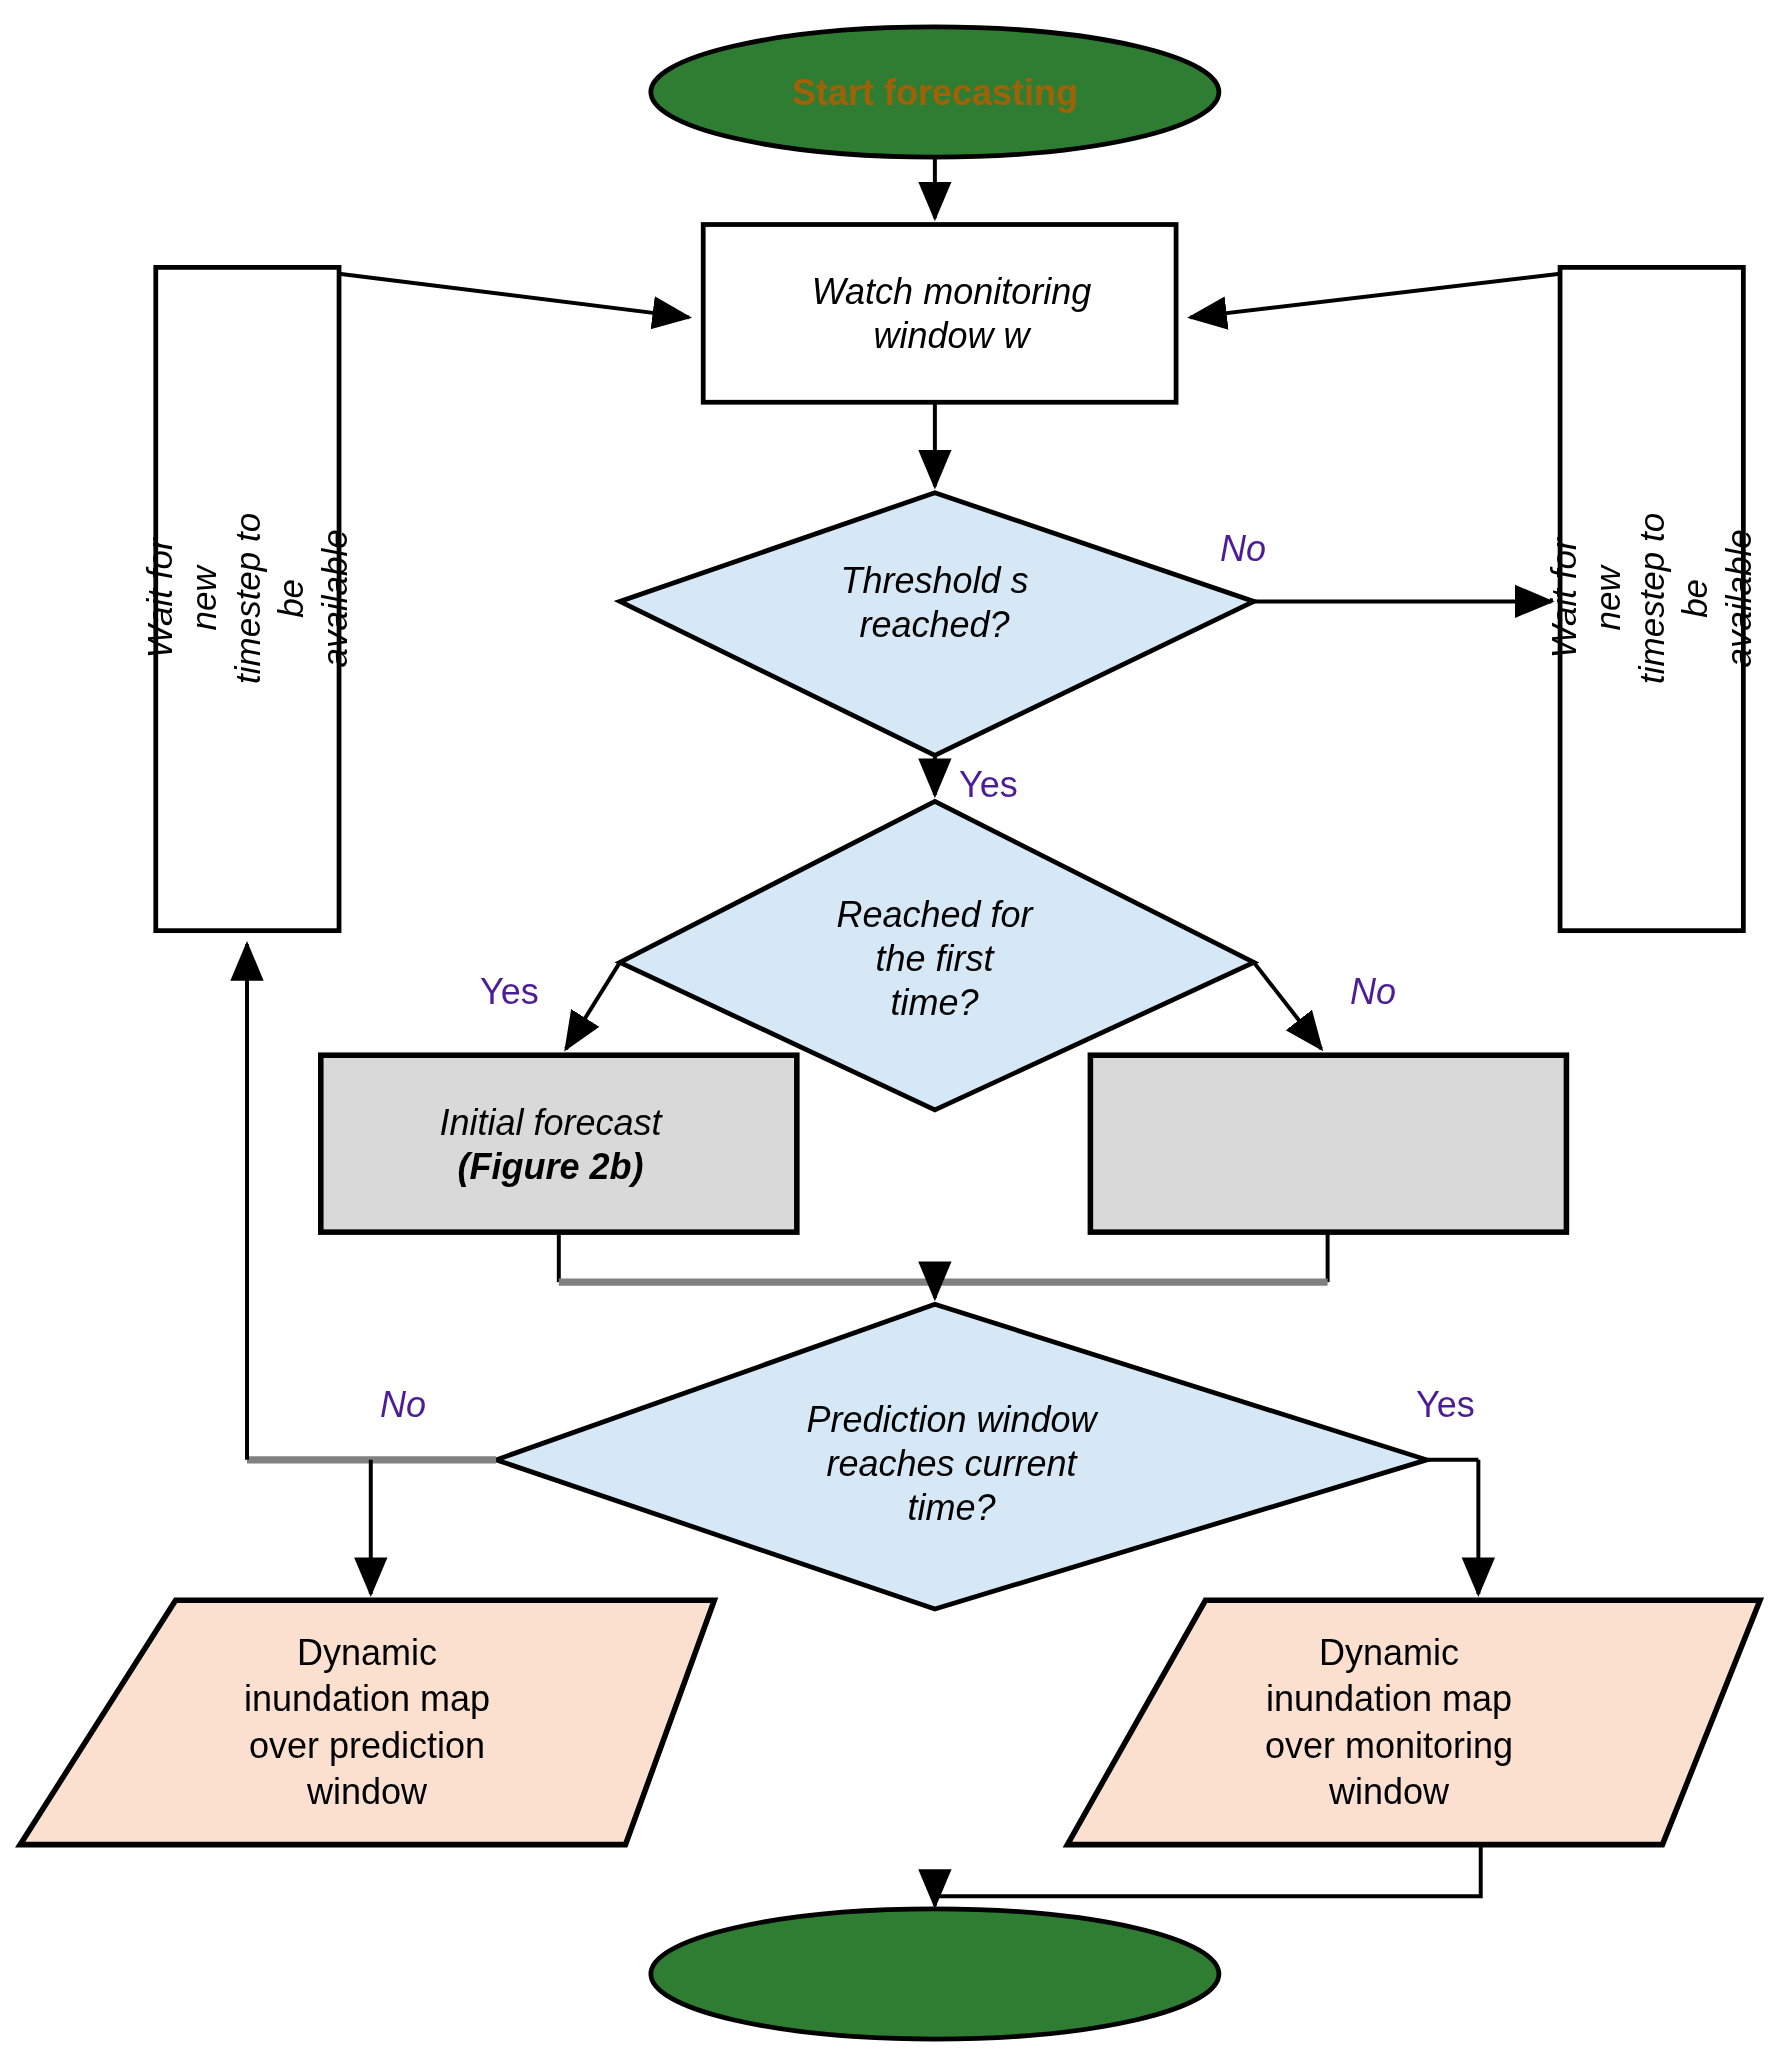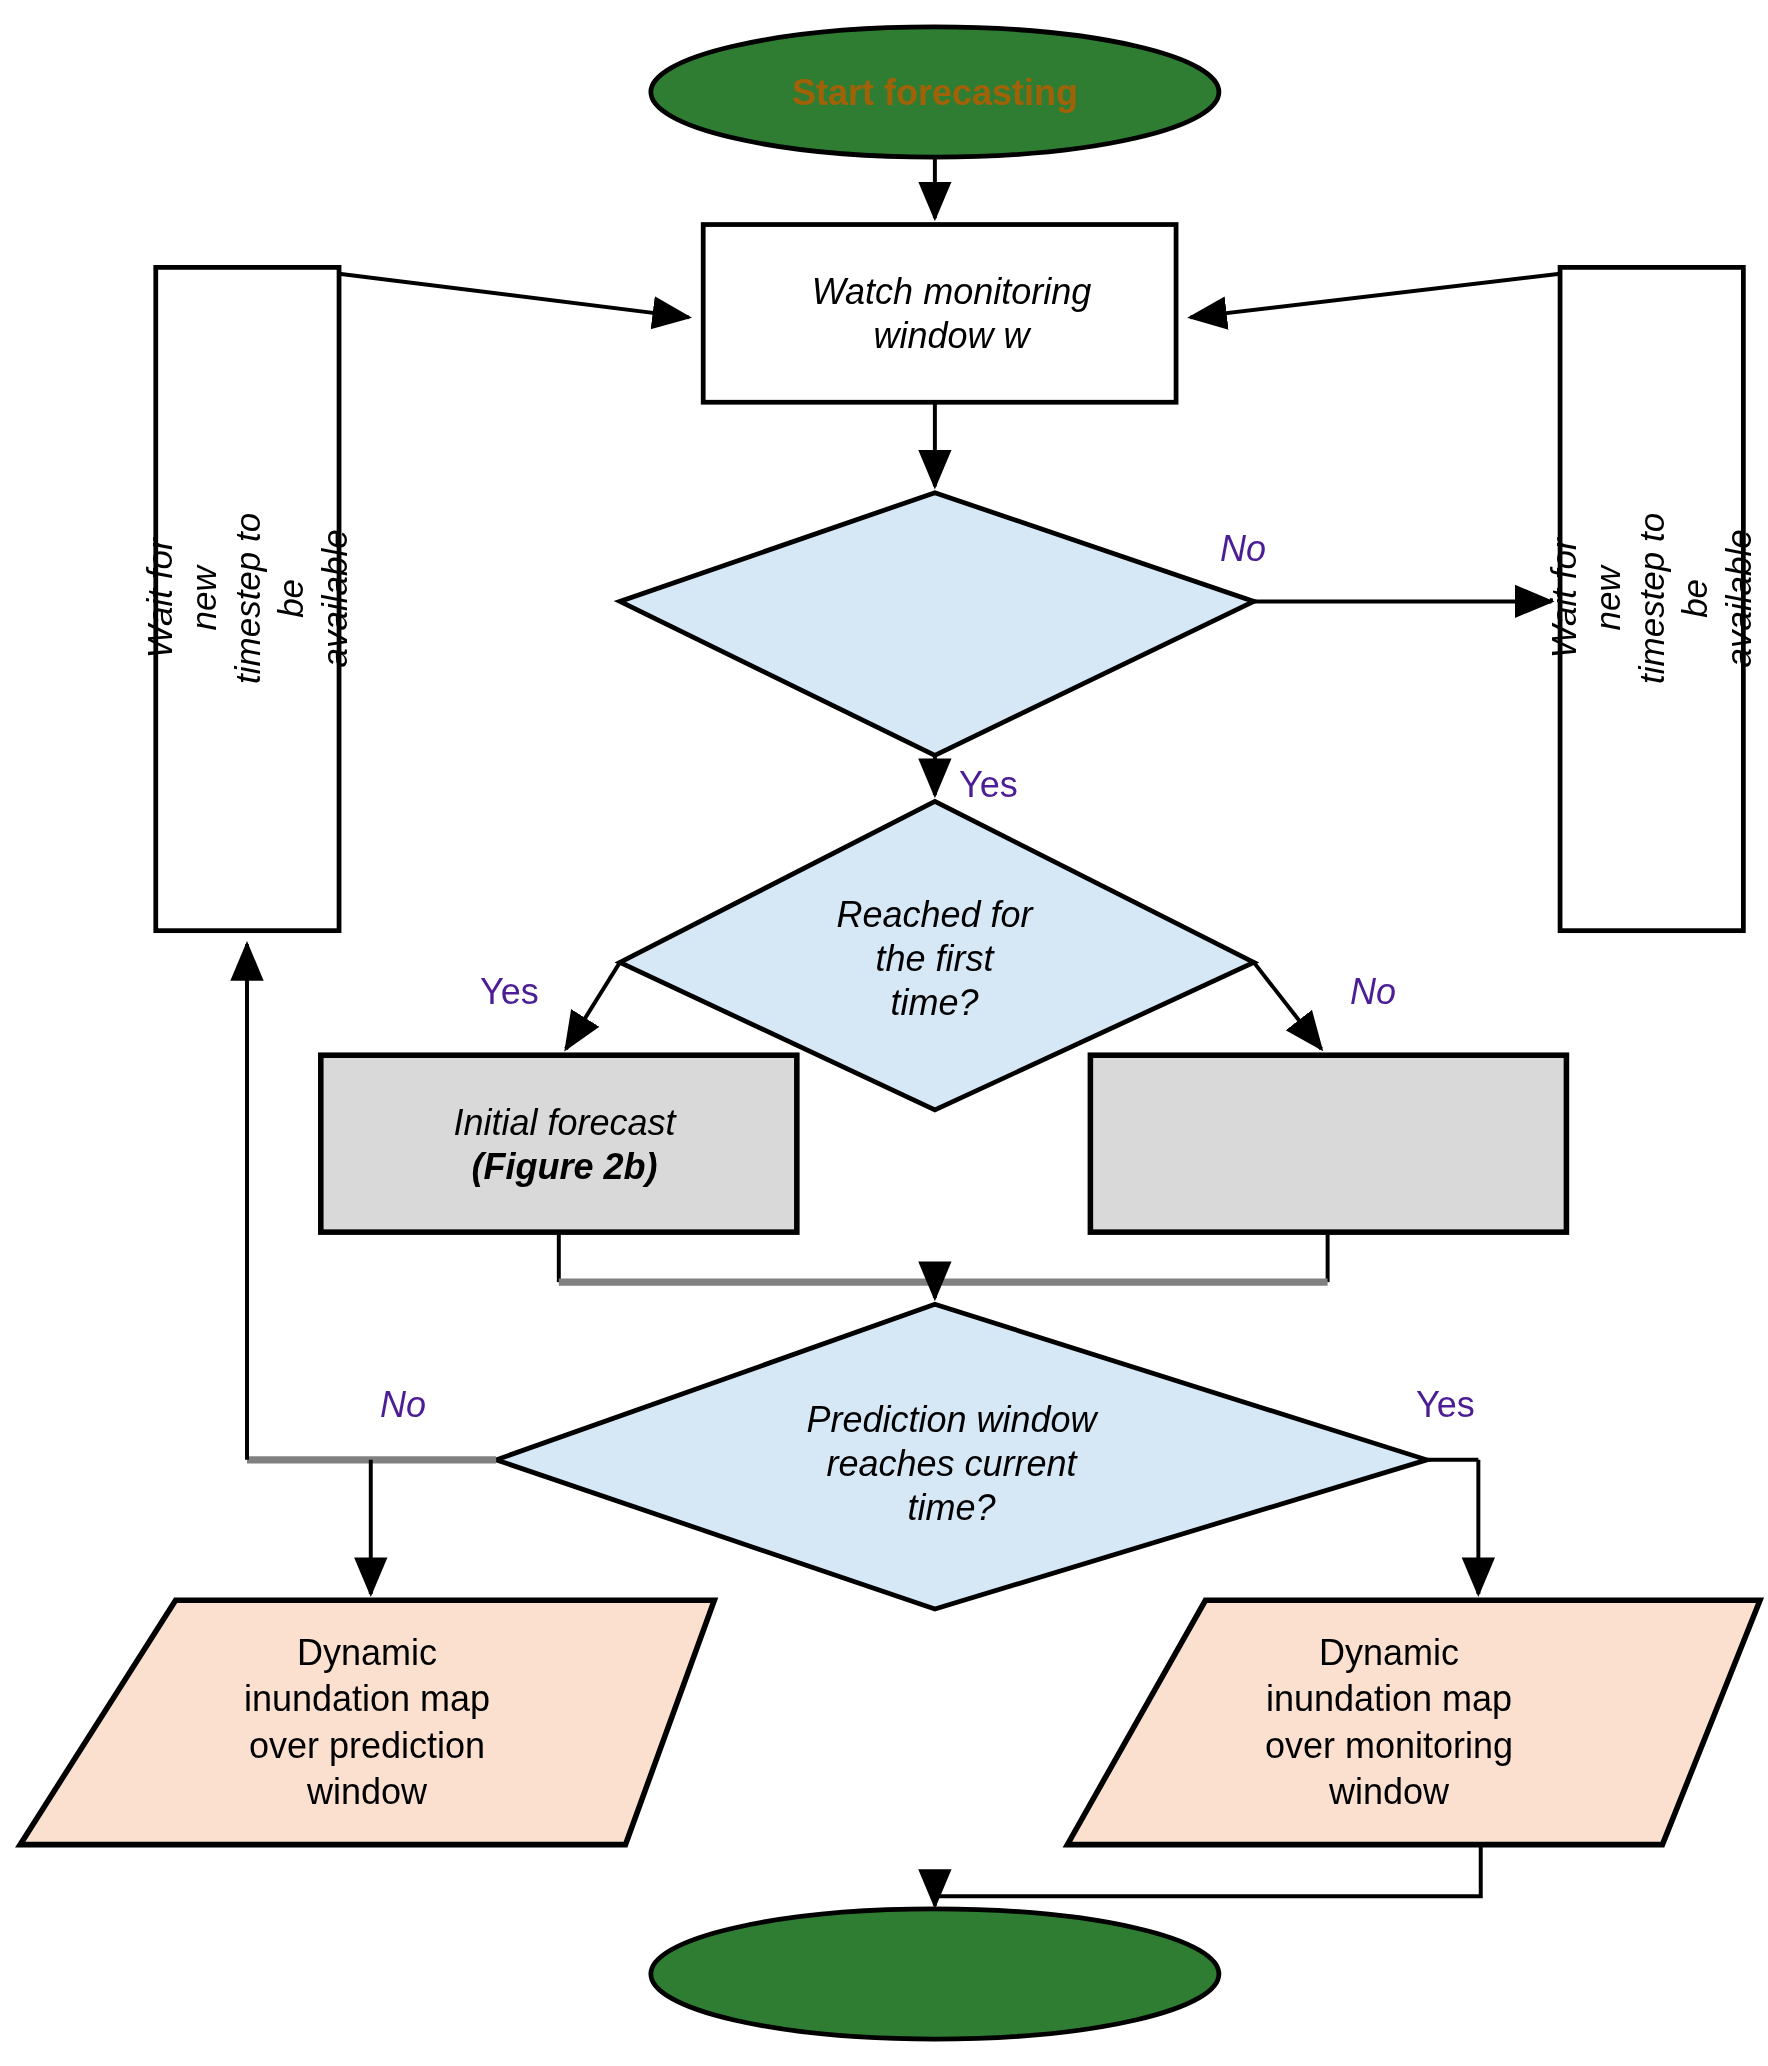--- a/index.html
+++ b/index.html
@@ -153,26 +153,28 @@
 
     <path d="M1866,2325 L1866,2390 L1178,2390 L1178,2402" stroke="#000000" stroke-width="5" fill="none" marker-end="url(#arrow)"></path>
 
   </svg>
 
   <div class="node-label terminator-label" style="left:651px; top:57px; width:568px; height:71px;">Start forecasting</div>
 
   <div class="node-label process-label" style="left:706px; top:246px; width:467px; height:135px;">Watch monitoring
 window w</div>
 
+  <div class="node-label decision-label" style="left:736px; top:555px; width:397px; height:95px;">Threshold s
+reached?</div>
 
   <div class="node-label decision-label" style="left:752px; top:882px; width:365px; height:154px;">Reached for
 the first
 time?</div>
 
-  <div class="node-label gray-label" style="left:331px; top:1073px; width:467px; height:143px;">
+  <div class="node-label gray-label" style="left:317px; top:1073px; width:467px; height:143px;">
     <span>Initial forecast</span>
     <span class="fig">(Figure 2b)</span>
   </div>
 
 
   <div class="node-label decision-label" style="left:715px; top:1387px; width:473px; height:154px;">Prediction window
 reaches current
 time?</div>
 
   <div class="rot-wrap" style="left:156px; top:267px; width:183px; height:663px;">

